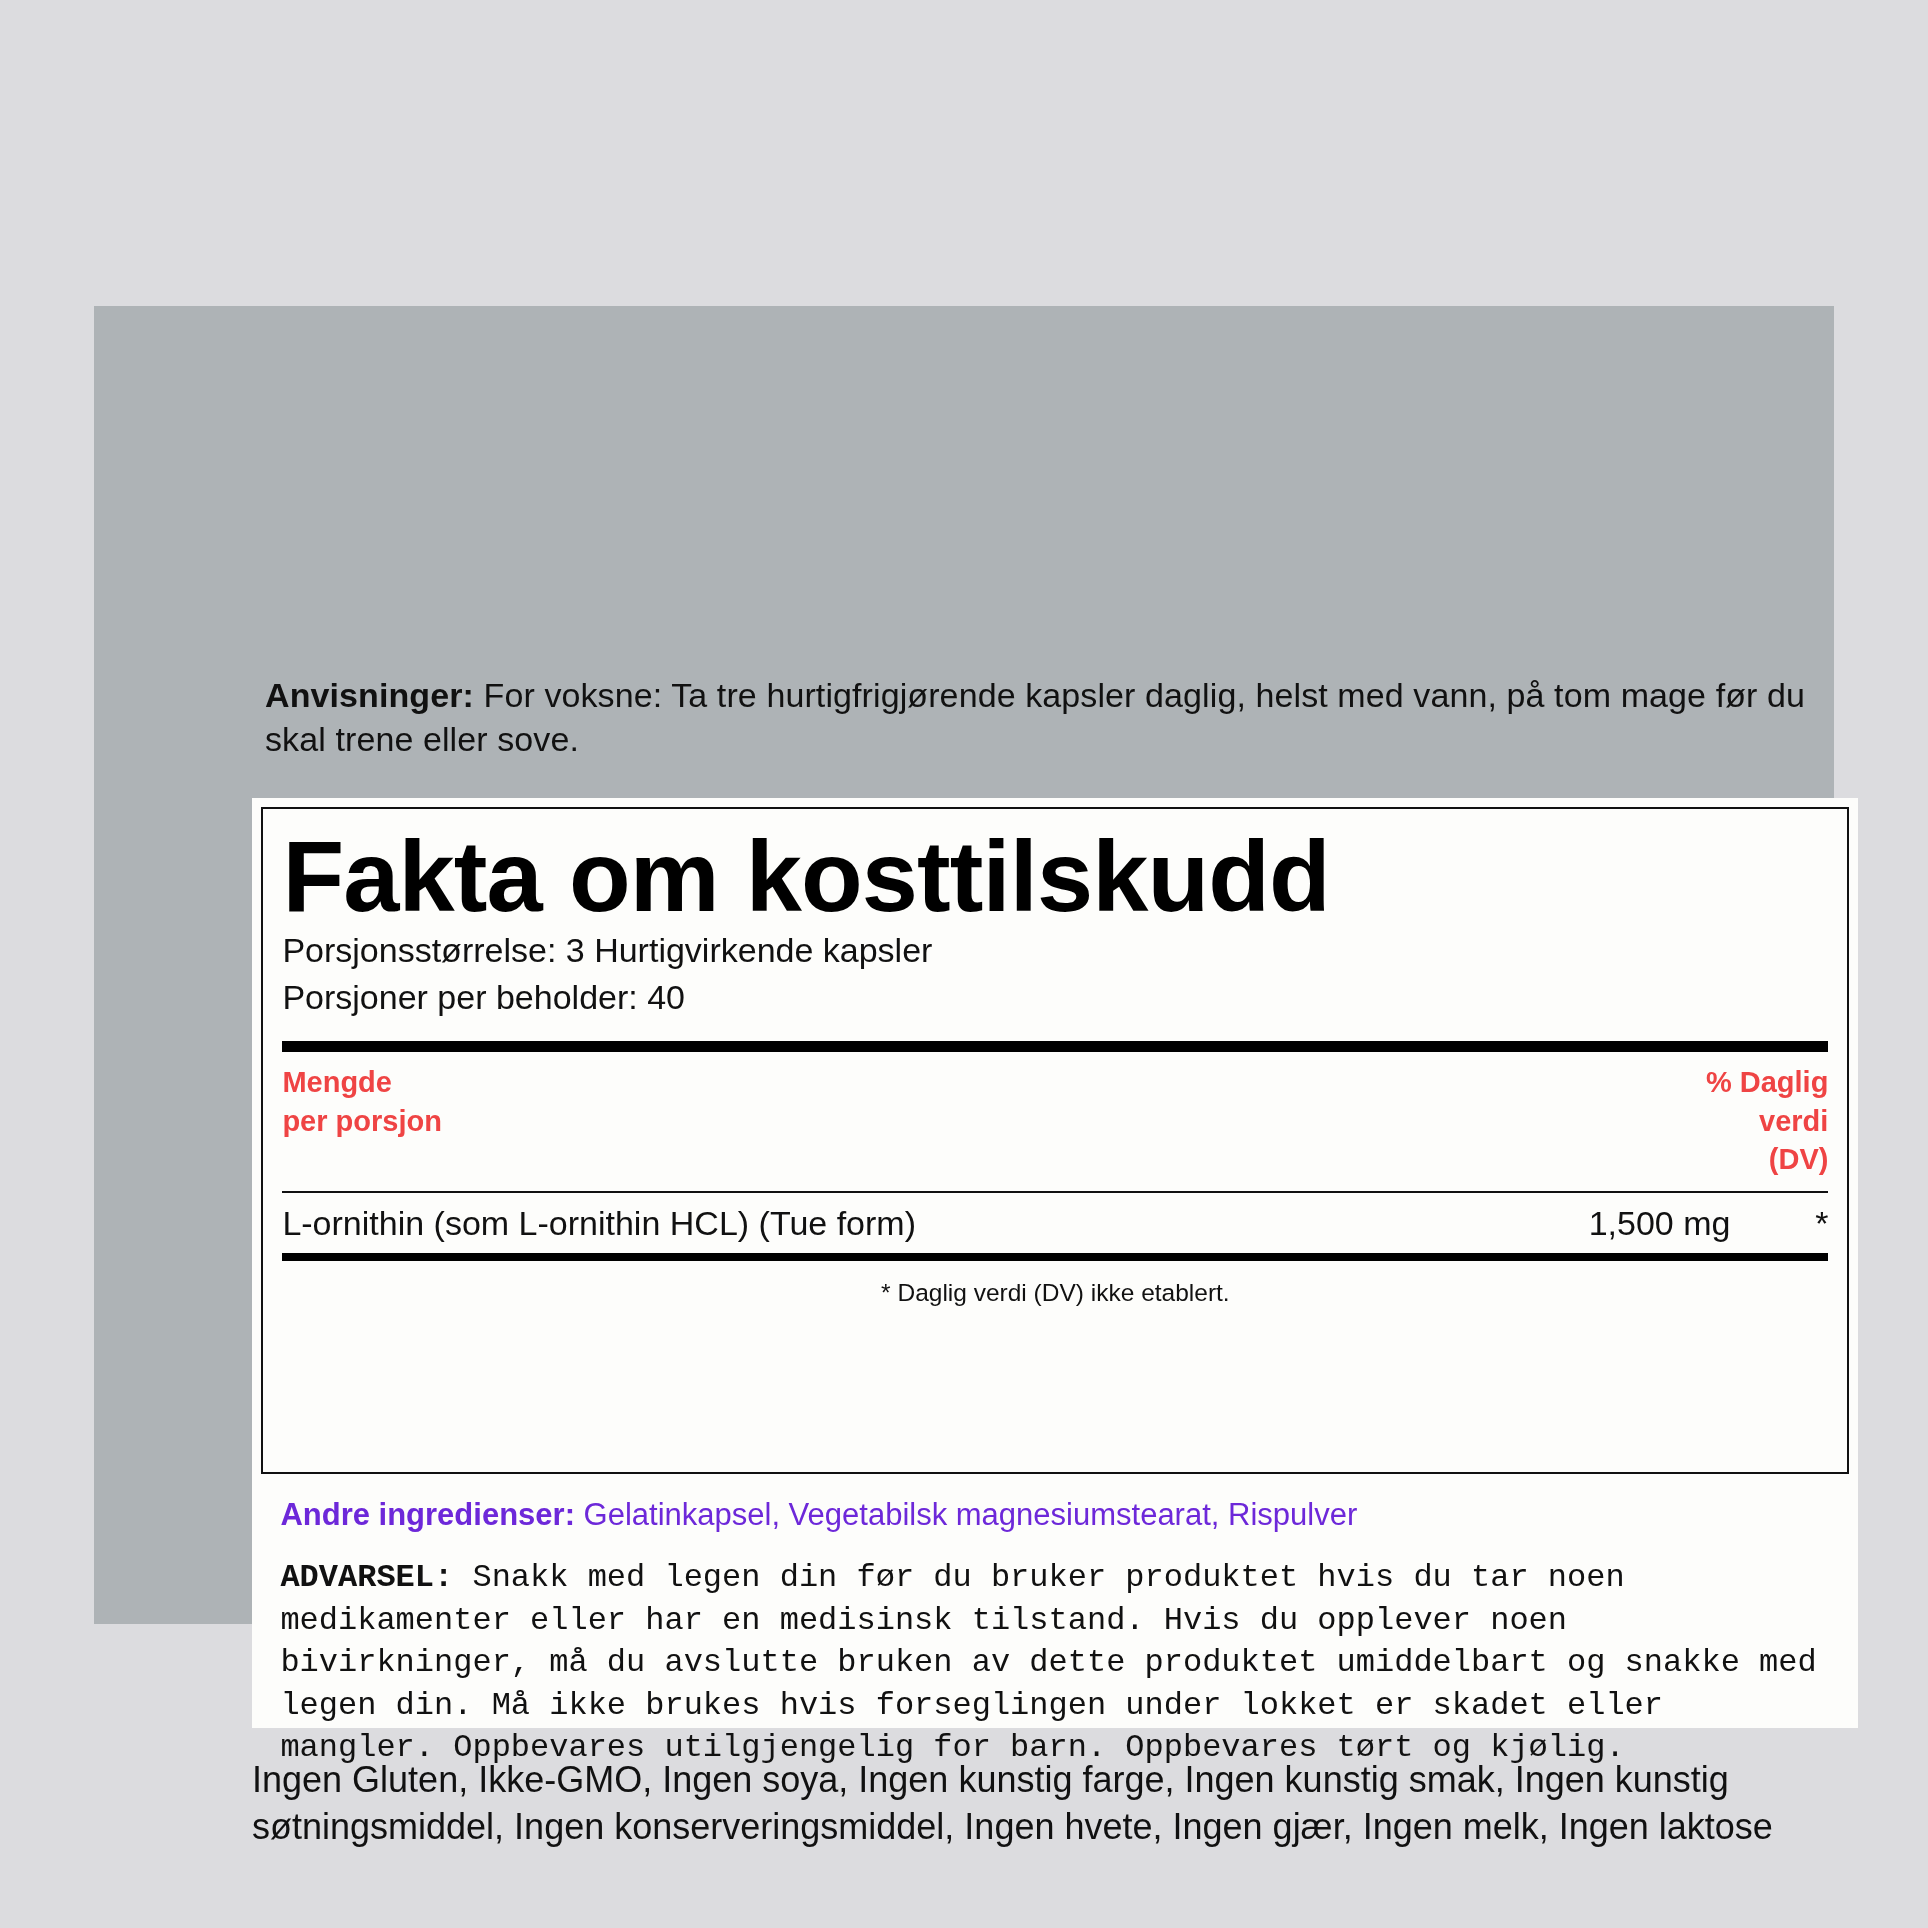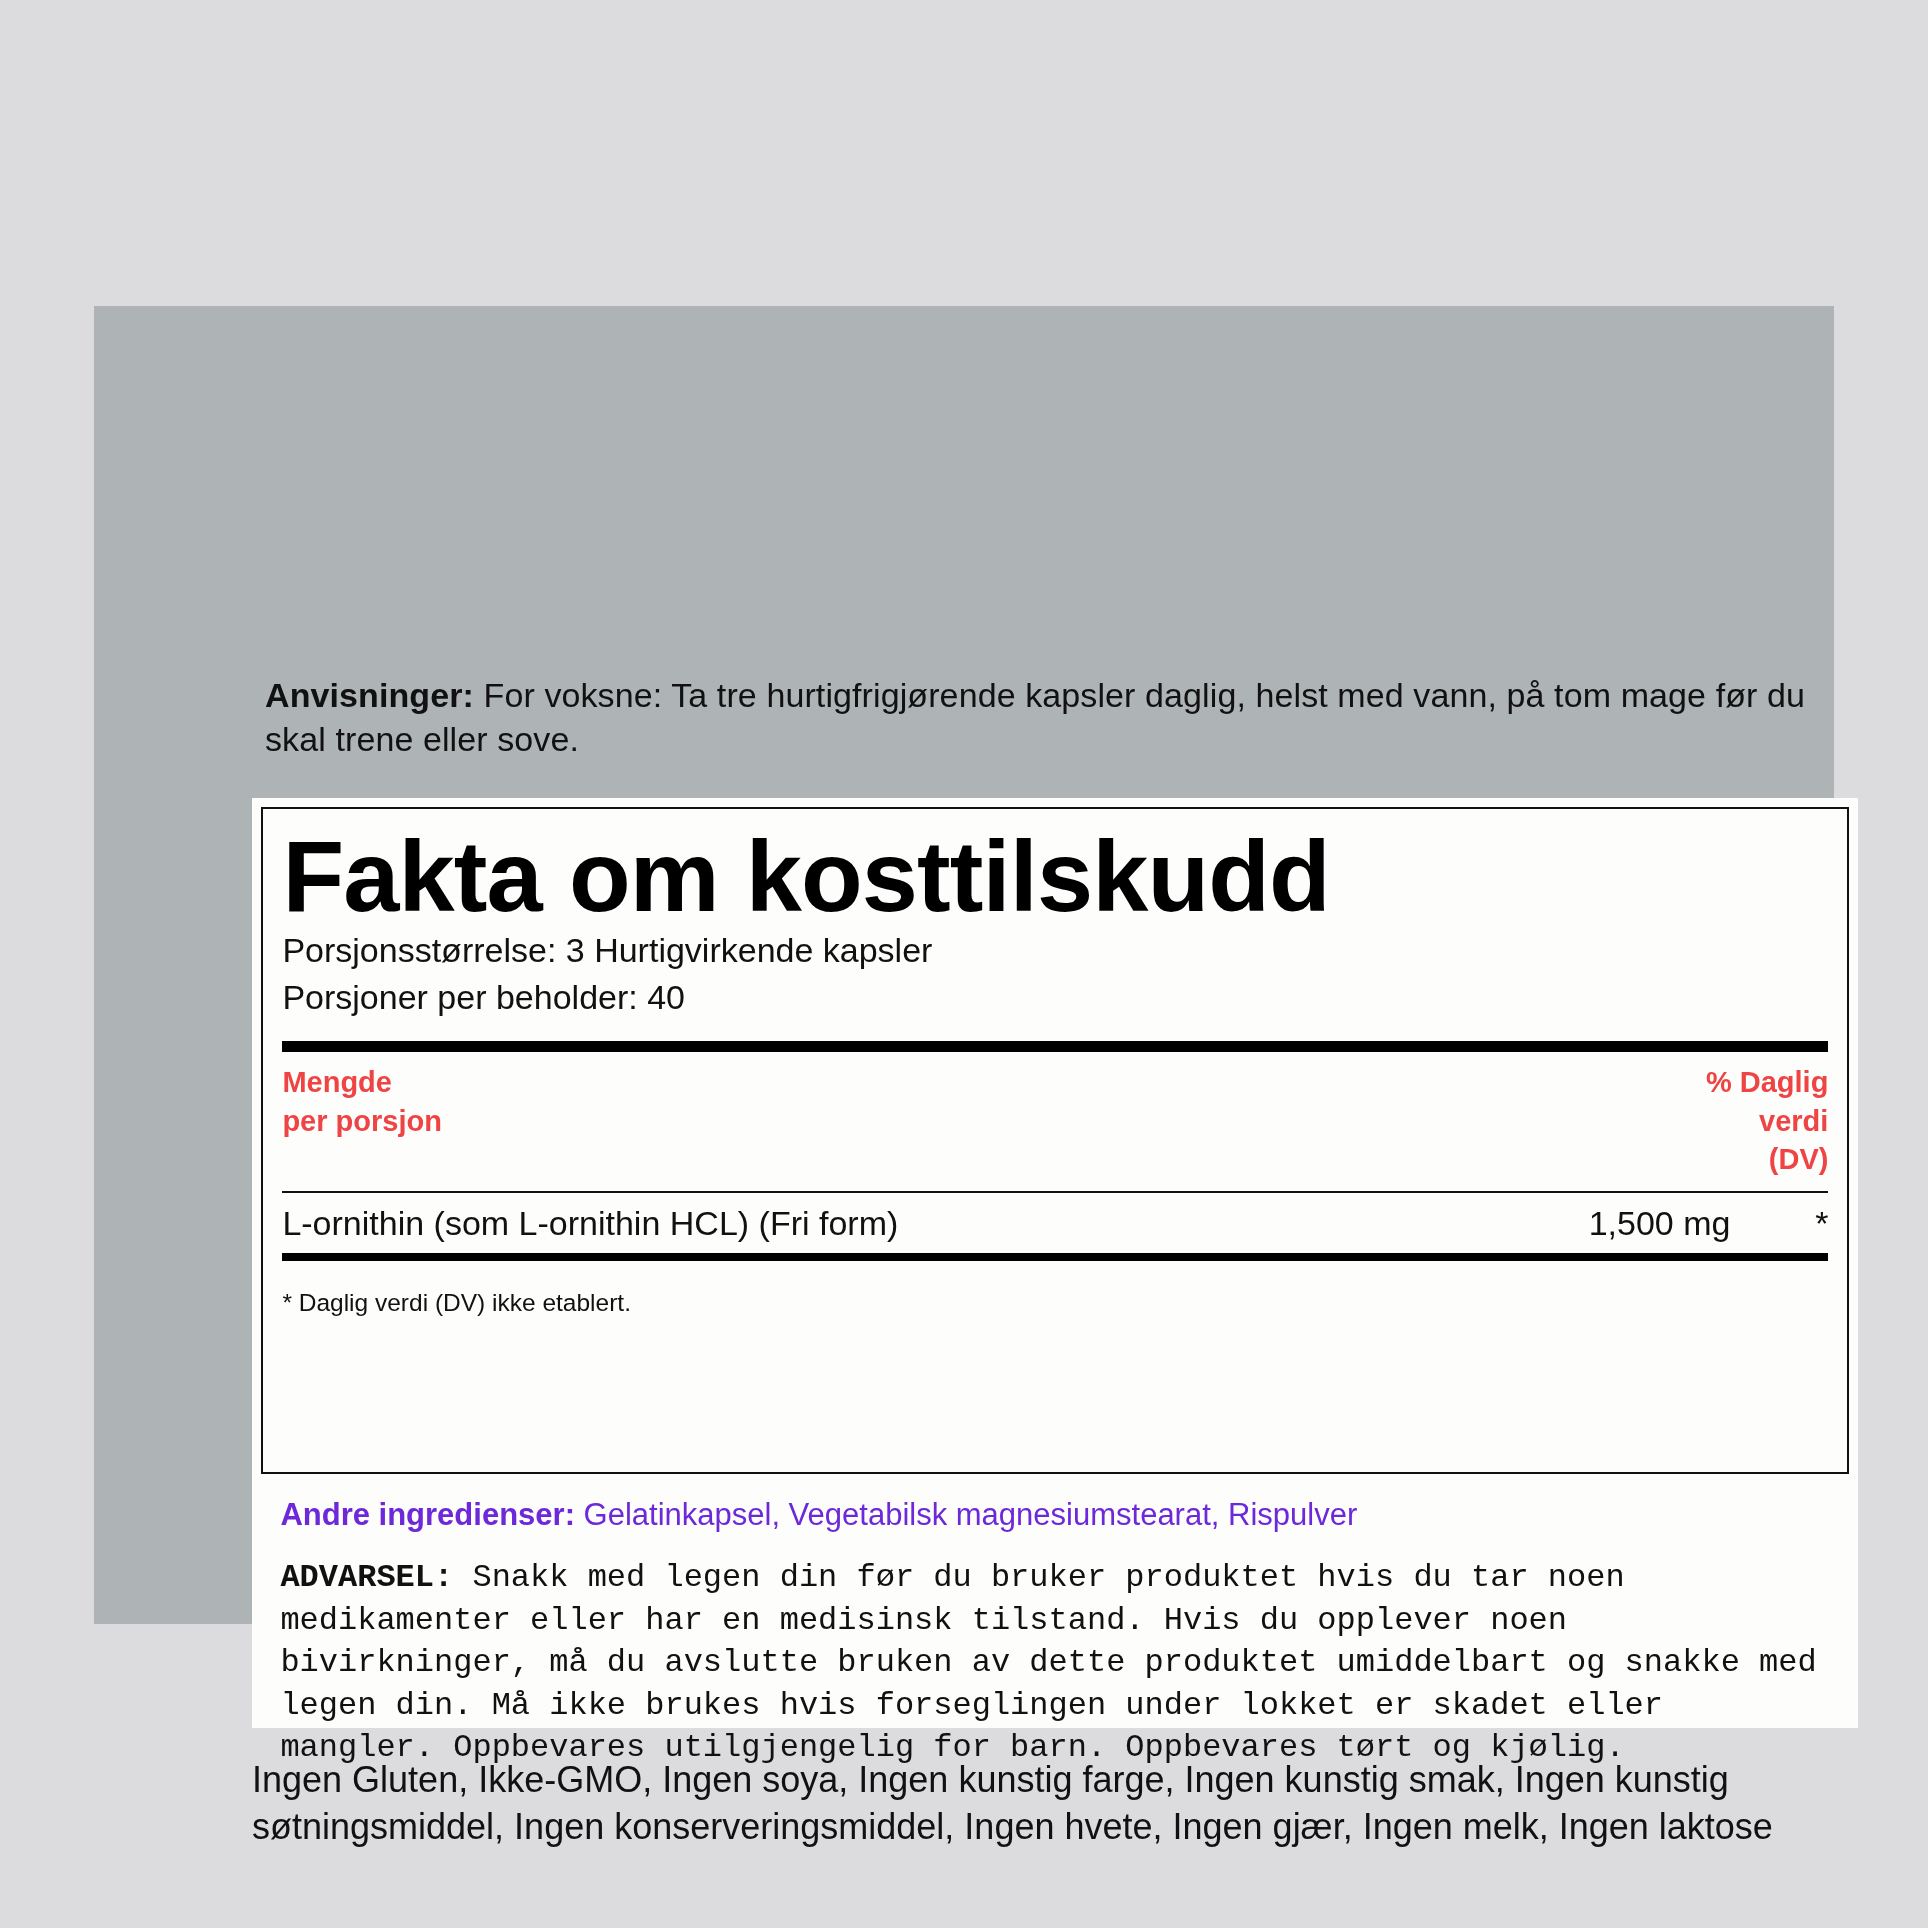--- a/index.html
+++ b/index.html
@@ -125,21 +125,22 @@
     flex: 0 0 auto;
     font-size: 34px;
     color: #111;
     width: 28px;
     text-align: right;
   }
 
   .footnote {
     font-size: 24.5px;
     color: #111;
-    padding-top: 28px;
+    padding-top: 18px;
+    text-align: center;
   }
 
   
   .other-ing {
     position: absolute;
     left: 9.4px;
     top: 697px;
     width: 1588px;
     padding: 0 19px;
     font-size: 31px;
@@ -201,21 +202,21 @@
           <div class="hdr-right">
             <div>% Daglig</div>
             <div>verdi</div>
             <div>(DV)</div>
           </div>
         </div>
 
         <div class="rule-hair"></div>
 
         <div class="amt-row">
-          <div class="amt-name">L-ornithin (som L-ornithin HCL) (Fri form)</div>
+          <div class="amt-name">L-ornithin (som L-ornithin HCL) (Tue form)</div>
           <div class="amt-value">1,500 mg</div>
           <div class="amt-dv">*</div>
         </div>
 
         <div class="rule-thick sm"></div>
 
         <div class="footnote">* Daglig verdi (DV) ikke etablert.</div>
       </div>
 
       <p class="other-ing"><b>Andre ingredienser:</b><span> Gelatinkapsel, Vegetabilsk magnesiumstearat, Rispulver</span></p>

